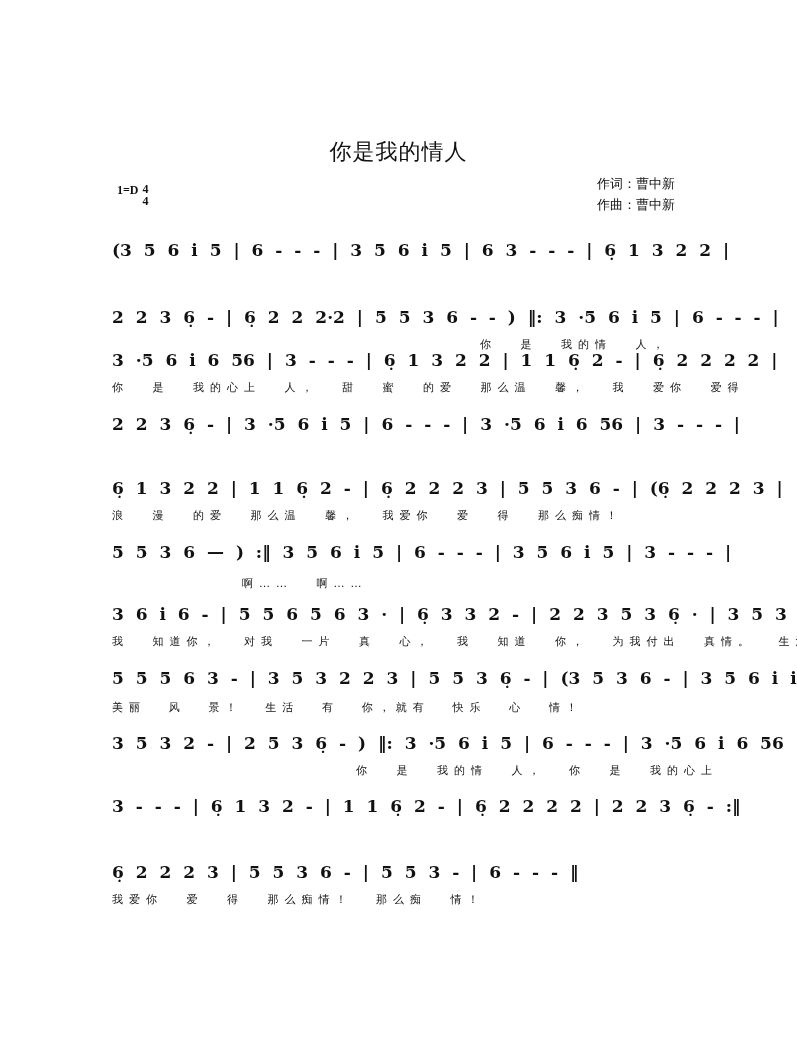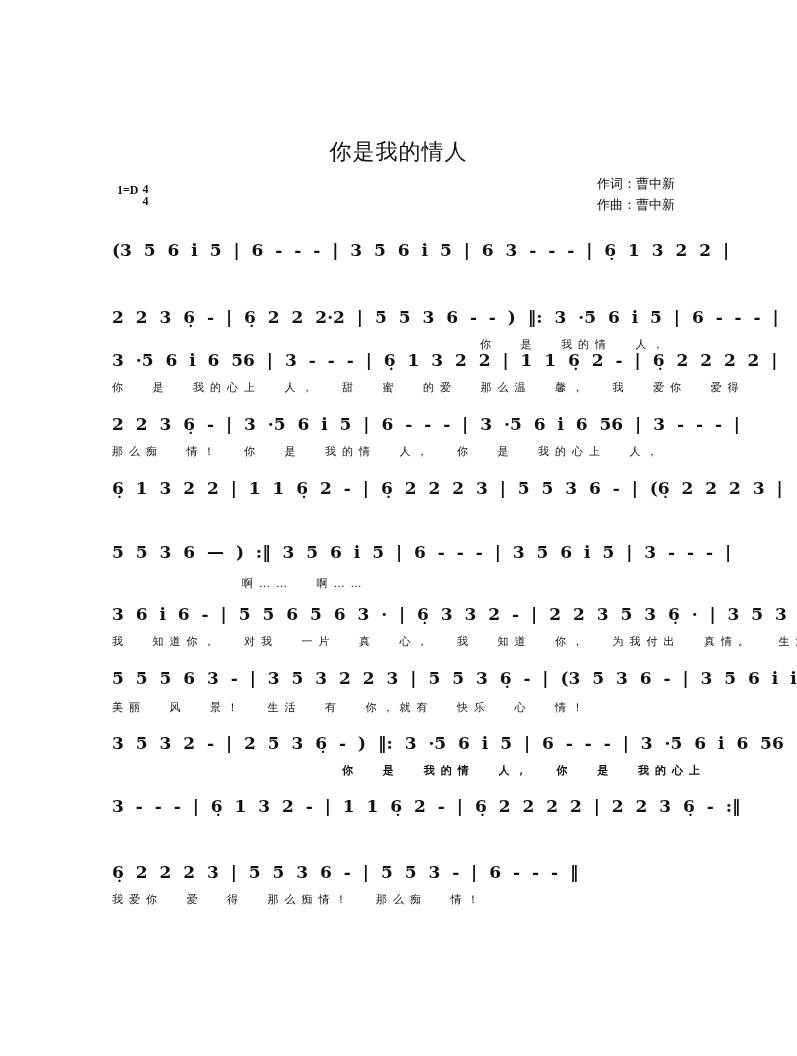--- a/index.html
+++ b/index.html
@@ -35,40 +35,40 @@
     <div class="line" style="top: 307px;">
       <div class="notes" style="word-spacing: 6px;">2 2 3 6̣ - | 6̣ 2 2 2·2 | 5 5 3 6 - - ) ‖: 3 ·5 6 i 5 | 6 - - - |</div>
       <div class="lyr" style="top: 30px; left: 368px; word-spacing: 14px; letter-spacing: 6px;">你 是 我的情 人，</div>
     </div>
     <div class="line" style="top: 350px;">
       <div class="notes" style="word-spacing: 6px;">3 ·5 6 i 6 56 | 3 - - - | 6̣ 1 3 2 2 | 1 1 6̣ 2 - | 6̣ 2 2 2 2 |</div>
       <div class="lyr" style="top: 30px; word-spacing: 14px; letter-spacing: 6px;">你 是 我的心上 人， 甜 蜜 的爱 那么温 馨， 我 爱你 爱得</div>
     </div>
     <div class="line" style="top: 414px;">
       <div class="notes" style="word-spacing: 6px;">2 2 3 6̣ - | 3 ·5 6 i 5 | 6 - - - | 3 ·5 6 i 6 56 | 3 - - - |</div>
-      <div class="lyr" style="top: 30px; word-spacing: 14px; letter-spacing: 6px;">那么痴 情！ 你 是 我的情 人， 你 是 我的心上 人，</div>
     </div>
     <div class="line" style="top: 478px;">
       <div class="notes" style="word-spacing: 6px;">6̣ 1 3 2 2 | 1 1 6̣ 2 - | 6̣ 2 2 2 3 | 5 5 3 6 - | (6̣ 2 2 2 3 |</div>
+      <div class="lyr" style="top: 30px; word-spacing: 14px; letter-spacing: 6px;">浪 漫 的爱 那么温 馨， 我爱你 爱 得 那么痴情！</div>
     </div>
     <div class="line" style="top: 542px;">
       <div class="notes" style="word-spacing: 6px;">5 5 3 6 — ) :‖ 3 5 6 i 5 | 6 - - - | 3 5 6 i 5 | 3 - - - |</div>
       <div class="lyr" style="top: 34px; left: 130px; word-spacing: 14px; letter-spacing: 6px;">啊…… 啊……</div>
     </div>
     <div class="line" style="top: 604px;">
       <div class="notes" style="word-spacing: 6px;">3 6 i 6 - | 5 5 6 5 6 3 · | 6̣ 3 3 2 - | 2 2 3 5 3 6̣ · | 3 5 3 6 2 3 |</div>
       <div class="lyr" style="top: 30px; word-spacing: 14px; letter-spacing: 6px;">我 知道你， 对我 一片 真 心， 我 知道 你， 为我付出 真情。 生活 有你，就有</div>
     </div>
     <div class="line" style="top: 668px;">
       <div class="notes" style="word-spacing: 6px;">5 5 5 6 3 - | 3 5 3 2 2 3 | 5 5 3 6̣ - | (3 5 3 6 - | 3 5 6 i i 6 |</div>
-      <div class="lyr" style="top: 32px; word-spacing: 14px; letter-spacing: 6px;">美丽 风 景！ 生活 有 你，就有 快乐 心 情！</div>
+      <div class="lyr" style="top: 32px; word-spacing: 14px; letter-spacing: 6px; font-family: Liberation Serif, serif;">美丽 风 景！ 生活 有 你，就有 快乐 心 情！</div>
     </div>
     <div class="line" style="top: 733px;">
       <div class="notes" style="word-spacing: 6px;">3 5 3 2 - | 2 5 3 6̣ - ) ‖: 3 ·5 6 i 5 | 6 - - - | 3 ·5 6 i 6 56 |</div>
-      <div class="lyr" style="top: 30px; left: 230px; word-spacing: 14px; letter-spacing: 6px; font-weight: bold;">你 是 我的情 人， 你 是 我的心上</div>
+      <div class="lyr" style="top: 30px; left: 244px; word-spacing: 14px; letter-spacing: 6px;">你 是 我的情 人， 你 是 我的心上</div>
     </div>
     <div class="line" style="top: 796px;">
       <div class="notes" style="word-spacing: 6px;">3 - - - | 6̣ 1 3 2 - | 1 1 6̣ 2 - | 6̣ 2 2 2 2 | 2 2 3 6̣ - :‖</div>
     </div>
     <div class="line" style="top: 862px;">
       <div class="notes" style="word-spacing: 6px;">6̣ 2 2 2 3 | 5 5 3 6 - | 5 5 3 - | 6 - - - ‖</div>
       <div class="lyr" style="top: 30px; word-spacing: 14px; letter-spacing: 6px;">我爱你 爱 得 那么痴情！ 那么痴 情！</div>
     </div>
   </div>
 

